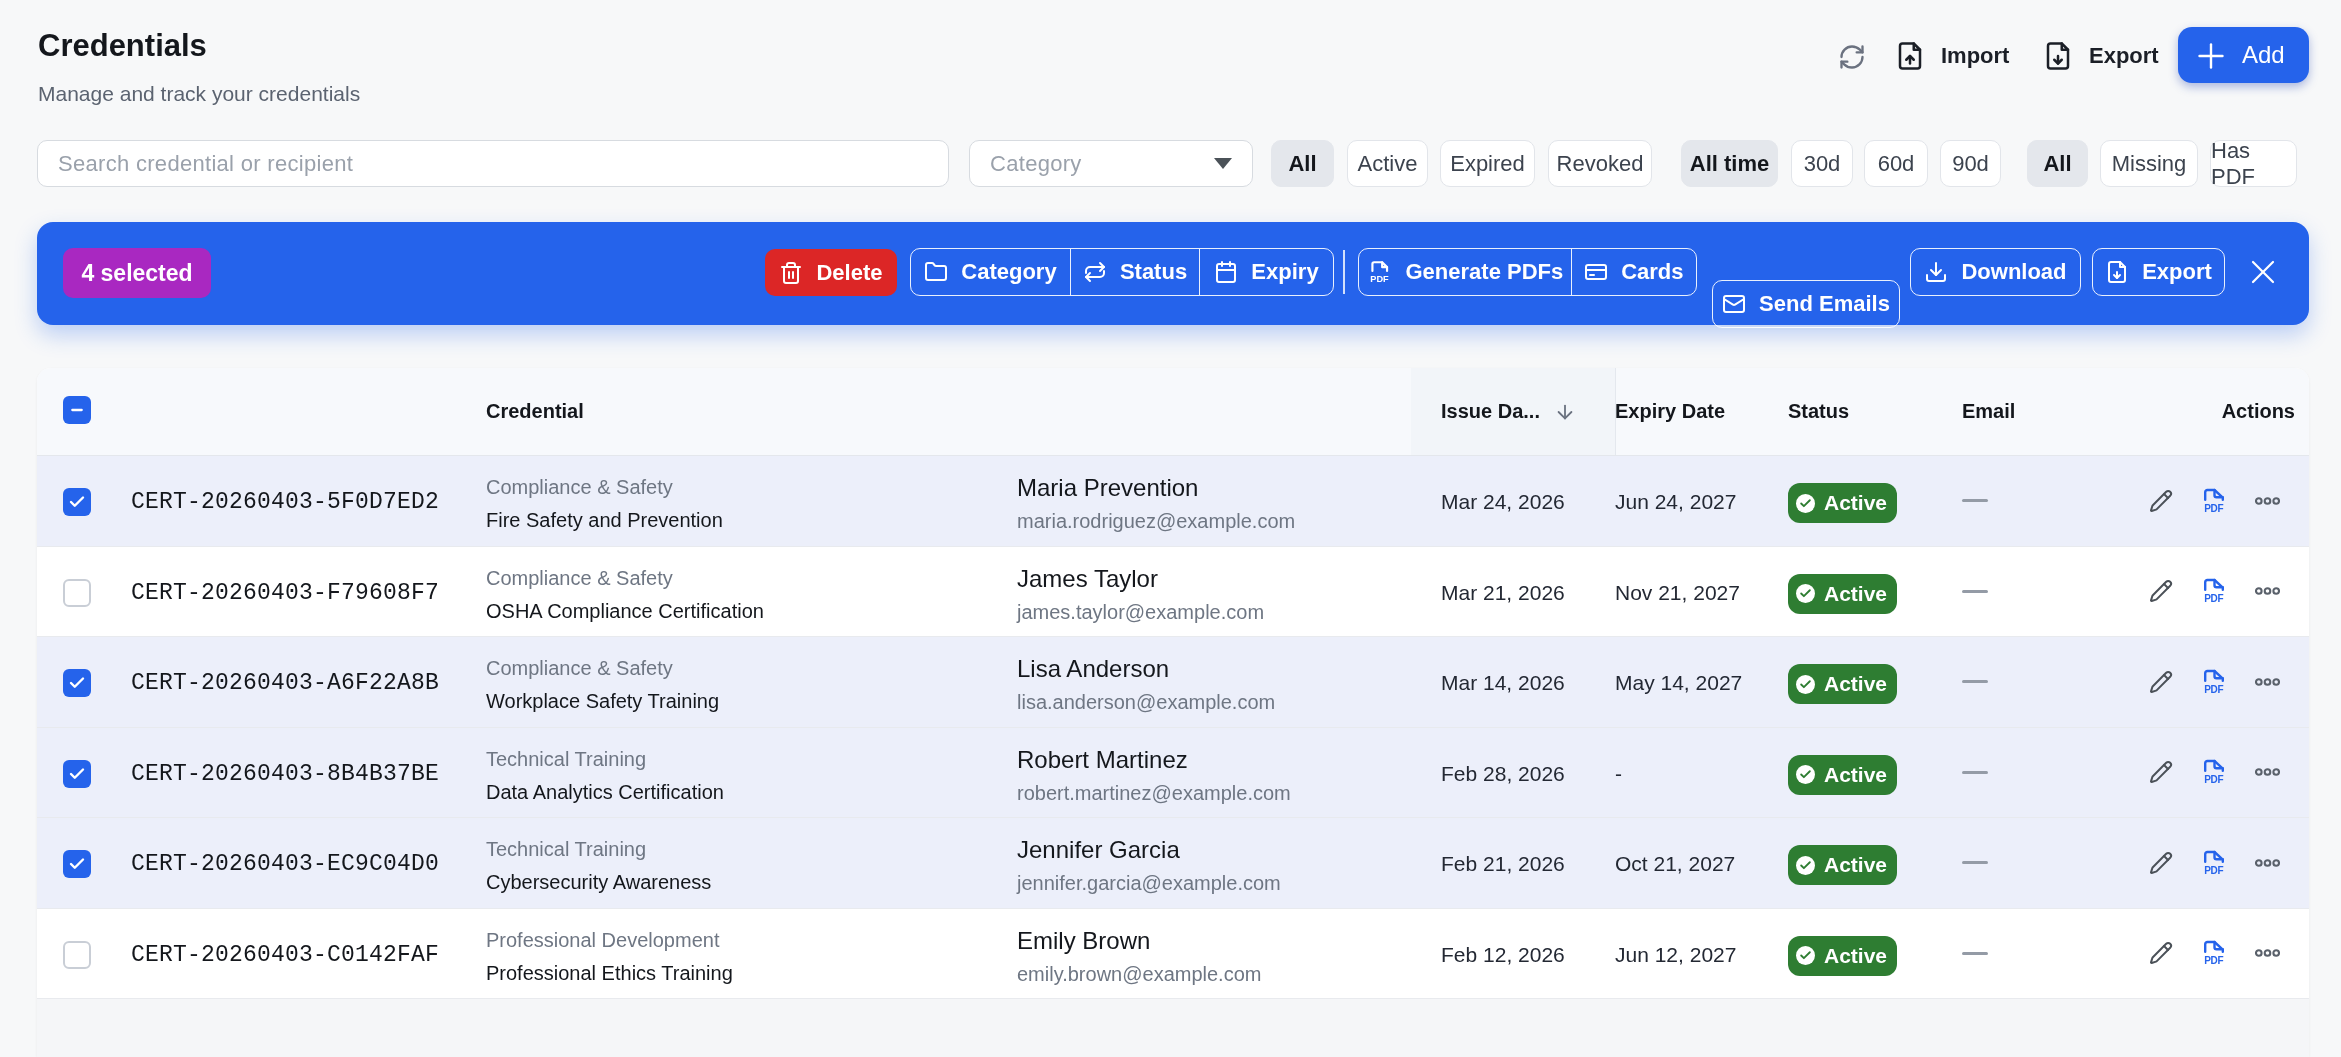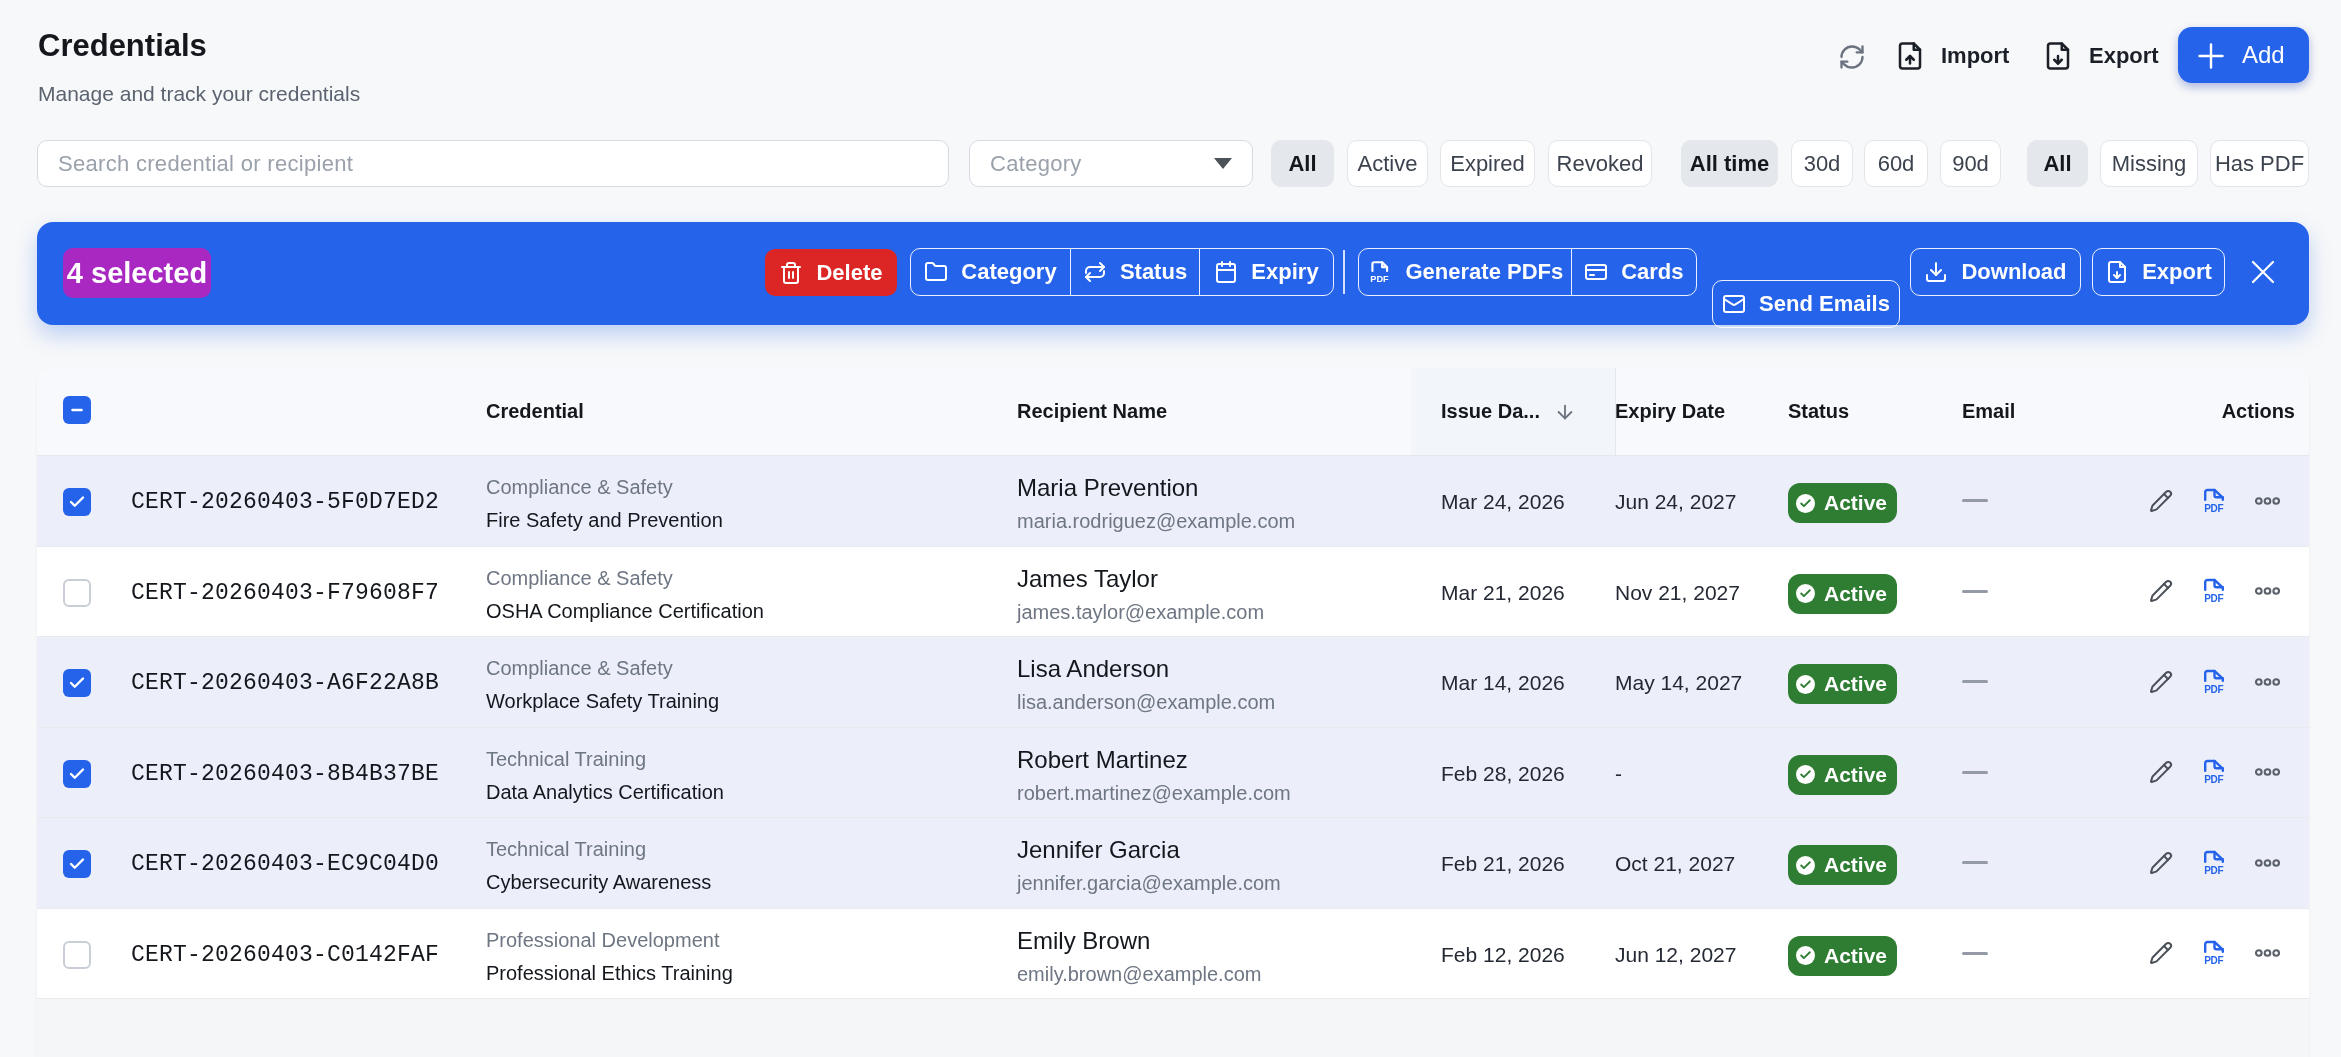--- a/index.html
+++ b/index.html
@@ -31,21 +31,21 @@
 
 .chip { top:140px; height:47px; border-radius:10px; background:#fff; border:1.5px solid #e2e5ea;
   display:flex; align-items:center; justify-content:center; font-size:22px; color:#3c434e; font-weight:500; }
 .chip.sel { background:#e4e7ec; border-color:#e4e7ec; color:#14171c; font-weight:700; }
 
 
 #banner { left:37px; top:222px; width:2272px; height:103px; background:#2563eb; border-radius:16px;
   box-shadow:0 10px 22px rgba(37,99,235,.28); }
 #banner .inner { position:relative; width:100%; height:100%; }
 #selpill { left:26px; top:26px; width:148px; height:50px; background:#a928c1; border-radius:10px;
-  color:#fff; font-size:29px; font-weight:700; display:flex; align-items:center; justify-content:center; }
+  color:#fff; font-size:23px; font-weight:700; display:flex; align-items:center; justify-content:center; }
 .bbtn { top:26px; height:48px; border-radius:10px; display:flex; align-items:center; justify-content:center;
   gap:13px; color:#fff; font-size:22px; font-weight:600; }
 #bdelete { left:728px; width:132px; background:#dc2626; top:27px; height:47px; }
 .bgroup { top:26px; height:48px; border:1.5px solid rgba(255,255,255,.9); border-radius:10px;
   display:flex; align-items:stretch; }
 #bgroup1 { left:873px; width:424px; }
 #bgroup2 { left:1321px; width:339px; }
 .bseg { display:flex; align-items:center; justify-content:center; gap:13px; color:#fff; font-size:22px;
   font-weight:600; }
 .bseg + .bseg { border-left:1.5px solid rgba(255,255,255,.9); }
@@ -135,21 +135,21 @@
   <div class="chip sel abs" style="left:1271px;width:63px;">All</div>
   <div class="chip abs" style="left:1347px;width:81px;">Active</div>
   <div class="chip abs" style="left:1440px;width:95px;">Expired</div>
   <div class="chip abs" style="left:1548px;width:104px;">Revoked</div>
   <div class="chip sel abs" style="left:1681px;width:97px;">All time</div>
   <div class="chip abs" style="left:1791px;width:62px;">30d</div>
   <div class="chip abs" style="left:1864px;width:64px;">60d</div>
   <div class="chip abs" style="left:1940px;width:61px;">90d</div>
   <div class="chip sel abs" style="left:2027px;width:61px;">All</div>
   <div class="chip abs" style="left:2100px;width:98px;">Missing</div>
-  <div class="chip abs" style="left:2210px;width:99px;">Has PDF</div>
+  <div class="chip abs" style="left:2210px;width:87px;">Has PDF</div>
 
   <div id="banner" class="abs">
       <div class="inner">
     <div id="selpill" class="abs">4 selected</div>
     <div id="bdelete" class="abs bbtn">
           <svg width="24" height="24" viewBox="0 0 24 24" fill="none" stroke="#fff" stroke-width="2" stroke-linecap="round" stroke-linejoin="round">
             <path d="M3 6h18"></path>
             <path d="M19 6v14a2 2 0 0 1-2 2H7a2 2 0 0 1-2-2V6"></path>
             <path d="M8 6V4a2 2 0 0 1 2-2h4a2 2 0 0 1 2 2v2"></path>
             <path d="M10 11v6"></path>
@@ -237,21 +237,20 @@
 
   <div id="card" class="abs">
     <div id="thead">
       <div id="issuebg"></div>
       <div class="cb on" style="top:28px;">
           <svg width="16" height="16" viewBox="0 0 24 24" fill="none" stroke="#fff" stroke-width="3.5" stroke-linecap="round">
             <path d="M5 12h14"></path>
           </svg>
         </div>
       <div class="hc" style="left:449px;">Credential</div>
-      <div class="hc" style="left:980px;">Recipient Name</div>
       <div class="hc" style="left:1404px;gap:14px;">Issue Da...<svg width="22" height="22" viewBox="0 0 24 24" fill="none" stroke="#6b7280" stroke-width="2" stroke-linecap="round" stroke-linejoin="round">
             <path d="M12 5v14"></path>
             <path d="m19 12-7 7-7-7"></path>
           </svg></div>
       <div class="hc" style="left:1578px;">Expiry Date</div>
       <div class="hc" style="left:1751px;">Status</div>
       <div class="hc" style="left:1925px;">Email</div>
       <div class="hc" style="left:2188px;width:70px;justify-content:flex-end;">Actions</div>
     </div>
 

